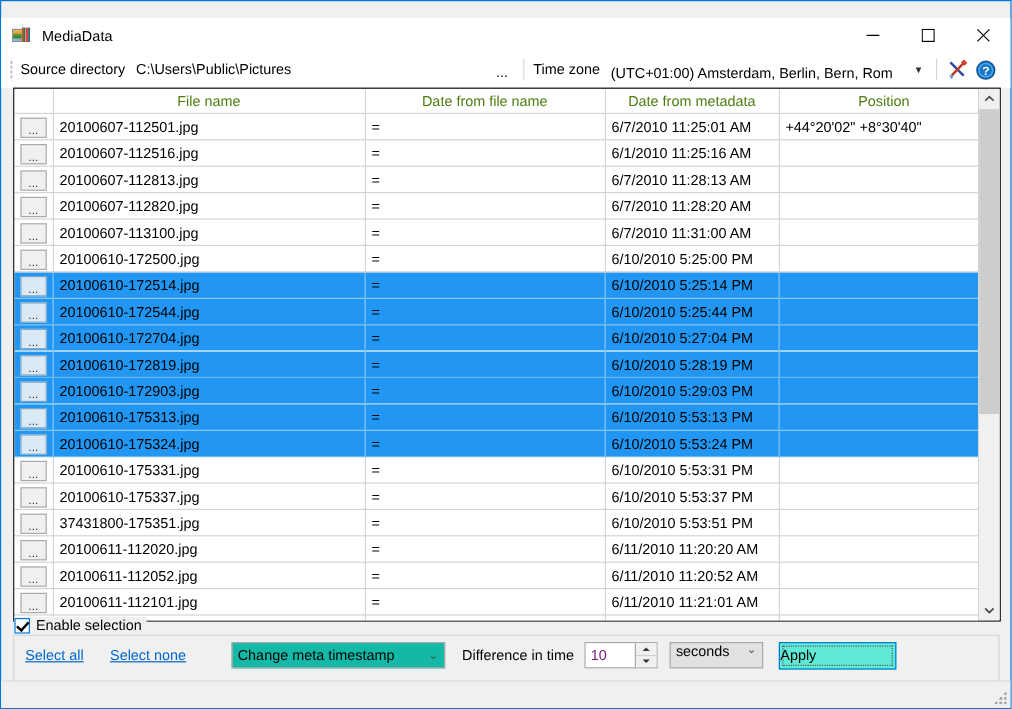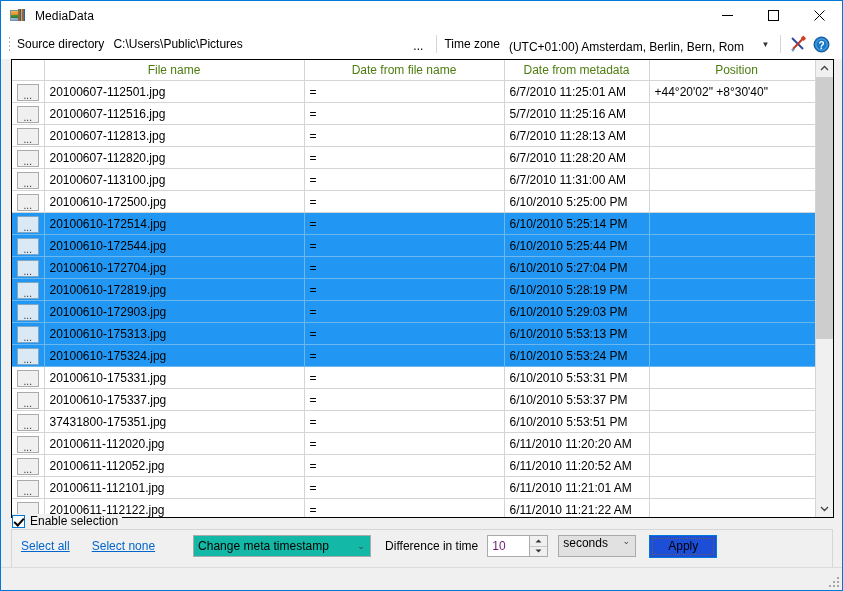--- a/index.html
+++ b/index.html
@@ -30,20 +30,21 @@
   }
 
   
   #titlebar {
     height: 29px;
     min-height: 29px;
     background: #ffffff;
     display: flex;
     align-items: center;
     position: relative;
+    margin-top: 14px;
   }
   #app-icon {
     width: 16px; height: 16px;
     margin-left: 9px;
     position: relative;
     flex: 0 0 auto;
   }
   #app-icon .ic-back {
     position: absolute; left: 0; top: 2px;
     width: 14px; height: 11px;
@@ -434,28 +435,28 @@
     display: flex;
     align-items: flex-start;
     font-size: 12px;
     color: #000;
     cursor: default;
     margin-right: 13px;
   }
   #unit-combo .cb-text { flex: 1 1 auto; padding-left: 4px; }
   #unit-combo .cb-arrow { width: 18px; text-align: center; font-size: 9px; color: #444; }
   #apply-btn {
-    width: 68px;
+    width: 98px;
     height: 23px;
     border: 1px solid #0078d7;
-    background: #1d4ed8;
-    box-sizing: border-box;
-    display: flex;
-    align-items: center;
-    justify-content: center;
+    background: #5eead4;
+    box-sizing: border-box;
+    display: flex;
+    align-items: center;
+    justify-content: flex-start;
     font-size: 12px;
     color: #000;
     cursor: default;
     position: relative;
   }
   #apply-btn::after {
     content: "";
     position: absolute;
     left: 2px; top: 2px; right: 2px; bottom: 2px;
     border: 1px dotted #606060;
@@ -571,21 +572,21 @@
                 <td>=</td>
                 <td>6/7/2010 11:25:01 AM</td>
                 <td>+44°20'02" +8°30'40"</td>
               </tr>
               <tr>
                 <td class="rowhdr">
                   <div class="hbtn">...</div>
                 </td>
                 <td>20100607-112516.jpg</td>
                 <td>=</td>
-                <td>5/7/2010 11:25:16 AM</td>
+                <td>6/1/2010 11:25:16 AM</td>
                 <td></td>
               </tr>
               <tr>
                 <td class="rowhdr">
                   <div class="hbtn">...</div>
                 </td>
                 <td>20100607-112813.jpg</td>
                 <td>=</td>
                 <td>6/7/2010 11:28:13 AM</td>
                 <td></td>

